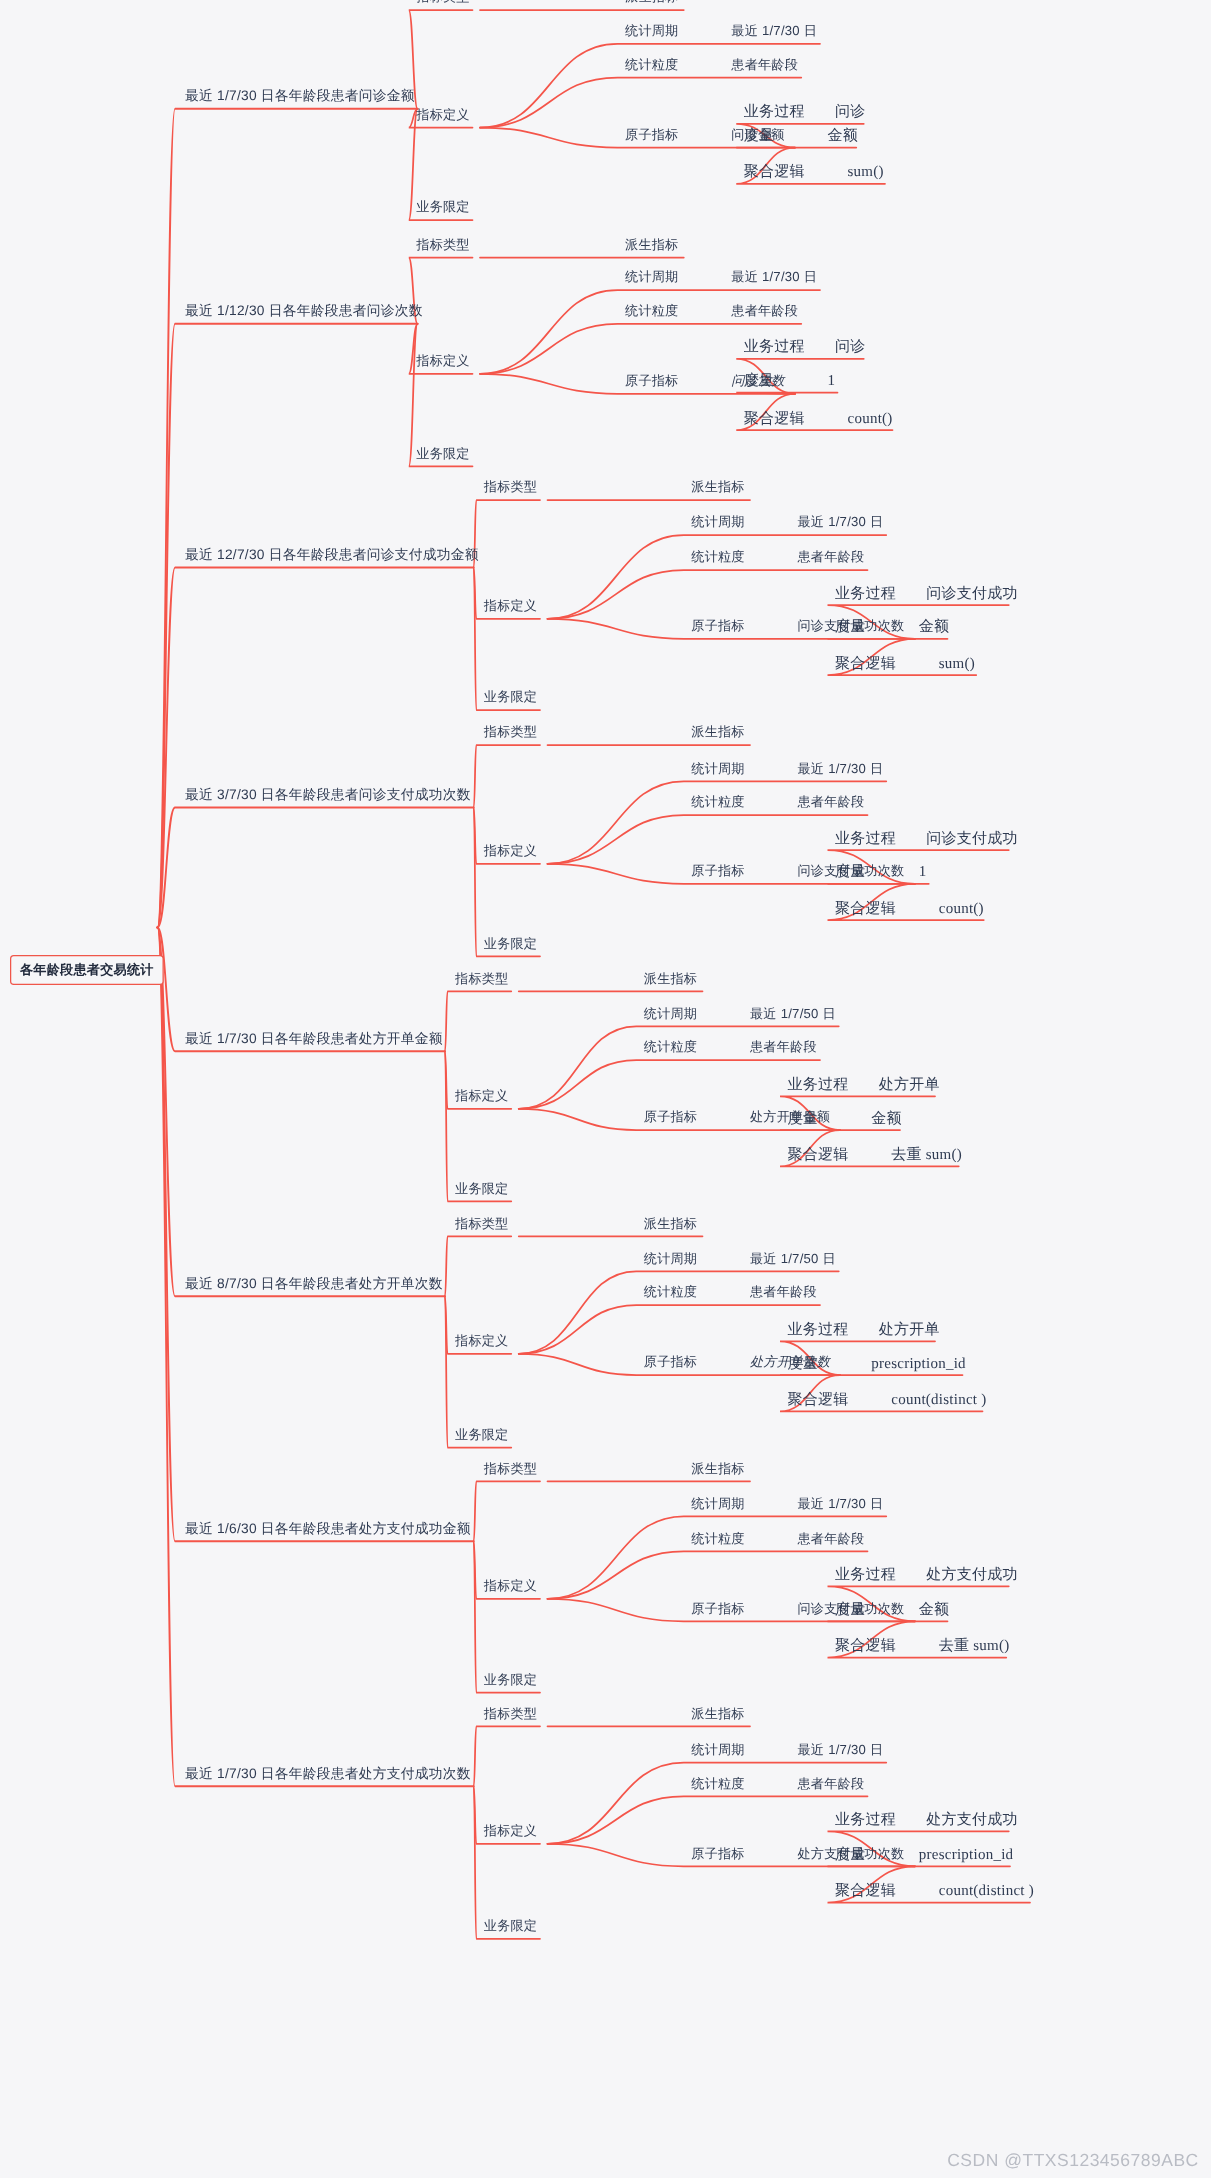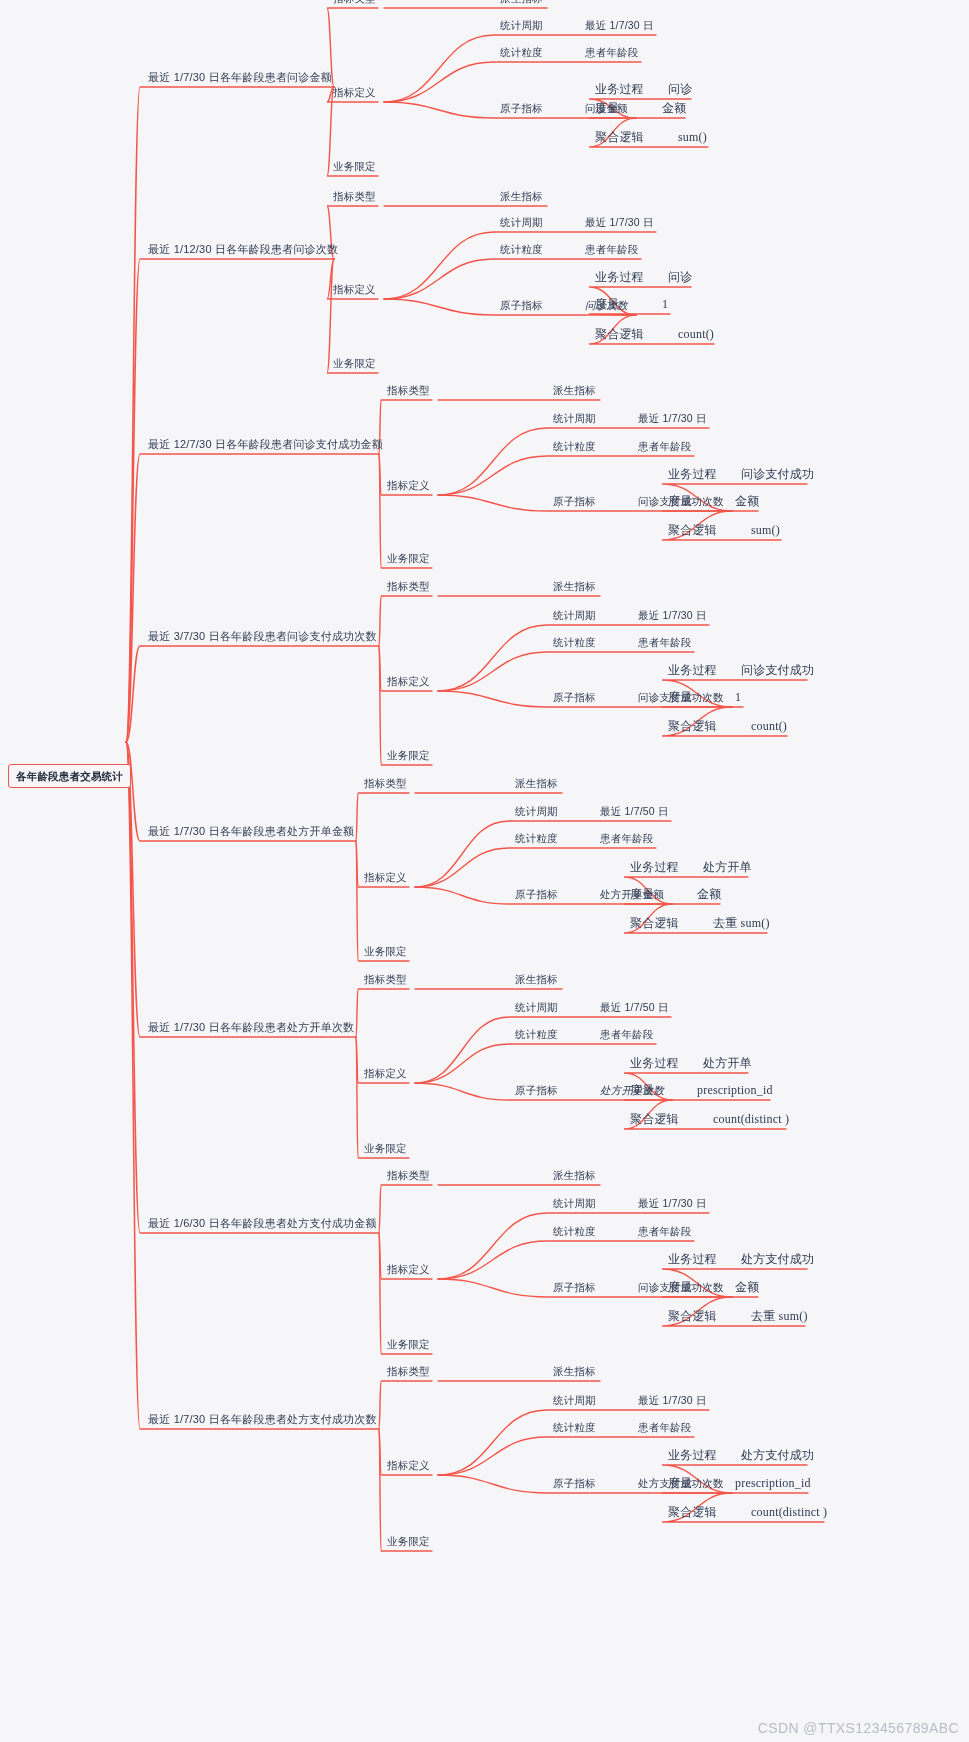--- a/index.html
+++ b/index.html
@@ -223,21 +223,21 @@
       <div class="node lvl3" style="left: 515px; top: 903px;">原子指标</div>
       <div class="node lvl3" style="left: 600px; top: 820px;">最近 1/7/50 日</div>
       <div class="node lvl3" style="left: 600px; top: 847px;">患者年龄段</div>
       <div class="node lvl3" style="left: 600px; top: 903px;">处方开单金额</div>
       <div class="node lvl4" style="left: 630px; top: 876px;">业务过程</div>
       <div class="node lvl4" style="left: 630px; top: 903px;">度量</div>
       <div class="node lvl4" style="left: 630px; top: 932px;">聚合逻辑</div>
       <div class="node lvl4" style="left: 703px; top: 876px;">处方开单</div>
       <div class="node lvl4" style="left: 697px; top: 903px;">金额</div>
       <div class="node lvl4" style="left: 713px; top: 932px;">去重 sum()</div>
-      <div class="node lvl1" style="left: 148px; top: 1036px;">最近 1/7/30 日各年龄段患者处方开单次数</div>
+      <div class="node lvl1" style="left: 148px; top: 1036px;">最近 8/7/30 日各年龄段患者处方开单次数</div>
       <div class="node lvl2" style="left: 364px; top: 988px;">指标类型</div>
       <div class="node lvl2" style="left: 364px; top: 1082px;">指标定义</div>
       <div class="node lvl2" style="left: 364px; top: 1157px;">业务限定</div>
       <div class="node lvl3" style="left: 515px; top: 988px;">派生指标</div>
       <div class="node lvl3" style="left: 515px; top: 1016px;">统计周期</div>
       <div class="node lvl3" style="left: 515px; top: 1043px;">统计粒度</div>
       <div class="node lvl3" style="left: 515px; top: 1099px;">原子指标</div>
       <div class="node lvl3" style="left: 600px; top: 1016px;">最近 1/7/50 日</div>
       <div class="node lvl3" style="left: 600px; top: 1043px;">患者年龄段</div>
       <div class="node lvl3" style="left: 600px; top: 1099px; font-style: italic;">处方开单次数</div>

